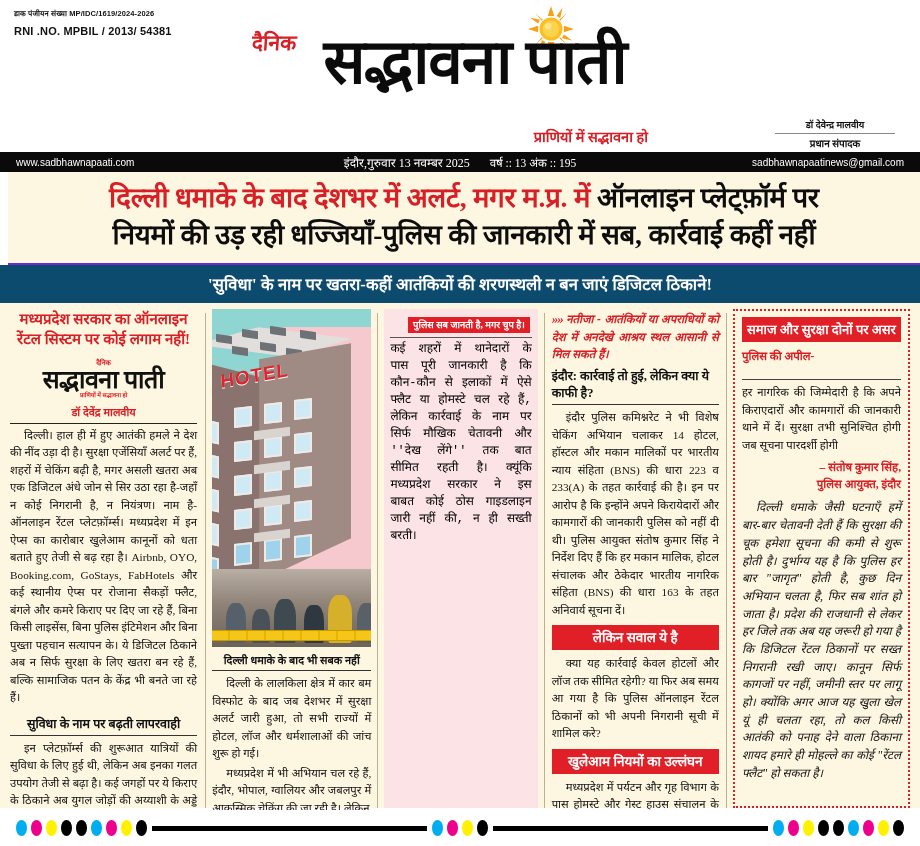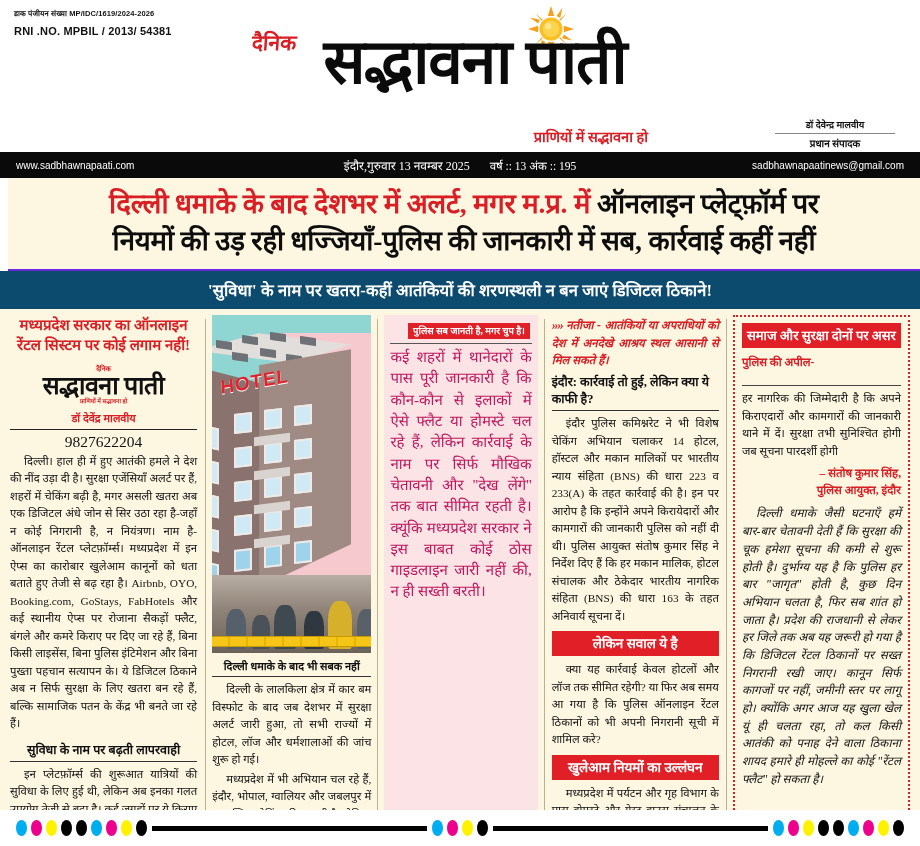--- a/index.html
+++ b/index.html
@@ -49,21 +49,21 @@
     position:absolute; right:25px; top:118px; text-align:center; width:120px;
   }
   .editor .nm { font-size:9.5px; font-weight:700; color:#111;
                 font-family:"Liberation Serif", serif; }
   .editor .rule { height:1px; background:#888; margin:2px 0; }
   .editor .rl { font-size:10px; font-weight:700; color:#111;
                 font-family:"Liberation Serif", serif; }
 
   
   .infobar {
-    height: 26px; background:#0a0a0a; color:#fff;
+    height: 20px; background:#0a0a0a; color:#fff;
     display:flex; align-items:center; padding:0 16px;
     font-size:10.5px; position:relative;
   }
   .infobar .web { font-size:10px; }
   .infobar .mid {
     position:absolute; left:0; right:0; text-align:center;
     font-family:"Liberation Serif", serif; font-size:12px; pointer-events:none;
   }
   .infobar .mid span.issue { margin-left:20px; font-size:11.5px; }
   .infobar .mail { margin-left:auto; font-size:10px; }
@@ -158,22 +158,22 @@
   }
   .pinkcard .lbl {
     display:inline-block; background:#e01f26; color:#fff;
     font-family:"Liberation Serif", serif; font-weight:700; font-size:9.5px;
     padding:1px 5px 2px;
     margin-left:16px;
   }
   .pinkcard .lblwrap { text-align:center; }
   .pinkcard hr { border:0; border-top:1px solid #555; margin:4px 0 3px; }
   .pinkcard p {
-    font-family:Liberation Serif, serif; font-size:15px;
-    line-height:1.42; text-align:justify; color:#be185d; text-indent:0;
+    font-family:Liberation Mono, monospace; font-size:12px;
+    line-height:1.42; text-align:justify; color:#000000; text-indent:0;
   }
 
   
   .quoteblk {
     font-family:"Liberation Serif", serif; font-weight:700;
     color:#d81f26; font-size:11.5px; line-height:1.5;
     font-style:italic; text-align:justify; margin-bottom:4px;
   }
   .quoteblk .qm { font-size:13px; letter-spacing:-1px; }
   .lede-head {
@@ -338,21 +338,20 @@
 
     <div class="col col-1">
       <div class="hi-title">मध्यप्रदेश सरकार का ऑनलाइन रेंटल सिस्टम पर कोई लगाम नहीं!</div>
       <div class="brandmini">
         <div class="k">दैनिक</div>
         <div class="t">सद्भावना पाती</div>
         <div class="s">प्राणियों में सद्भावना हो</div>
       </div>
       <div class="byline">डॉ देवेंद्र मालवीय</div>
       <hr class="hr-dark">
-      <div class="phone">9827622204</div>
       <p class="body">दिल्ली। हाल ही में हुए आतंकी हमले ने देश की नींद उड़ा दी है। सुरक्षा एजेंसियाँ अलर्ट पर हैं, शहरों में चेकिंग बढ़ी है, मगर असली खतरा अब एक डिजिटल अंधे जोन से सिर उठा रहा है-जहाँ न कोई निगरानी है, न नियंत्रण। नाम है- ऑनलाइन रेंटल प्लेटफ़ॉर्म्स। मध्यप्रदेश में इन ऐप्स का कारोबार खुलेआम कानूनों को धता बताते हुए तेजी से बढ़ रहा है। Airbnb, OYO, Booking.com, GoStays, FabHotels और कई स्थानीय ऐप्स पर रोजाना सैकड़ों फ्लैट, बंगले और कमरे किराए पर दिए जा रहे हैं, बिना किसी लाइसेंस, बिना पुलिस इंटिमेशन और बिना पुख्ता पहचान सत्यापन के। ये डिजिटल ठिकाने अब न सिर्फ सुरक्षा के लिए खतरा बन रहे हैं, बल्कि सामाजिक पतन के केंद्र भी बनते जा रहे हैं।</p>
       <div class="sec-head-line">सुविधा के नाम पर बढ़ती लापरवाही</div>
       <p class="body">इन प्लेटफ़ॉर्म्स की शुरूआत यात्रियों की सुविधा के लिए हुई थी, लेकिन अब इनका गलत उपयोग तेजी से बढ़ा है। कई जगहों पर ये किराए के ठिकाने अब युगल जोड़ों की अय्याशी के अड्डे बन चुके हैं। यहाँ किराया कुछ क्लिक में, बुकिंग तुरंत होती है न पहचान पूछी जाती है, न कोई पुख्ता कानूनी कागज मांगा जाता है। परिणाम यह है कि हमारी संस्कृति की मर्यादाएँ और कानून की सीमाएँ, दोनों एक साथ टूट रही हैं।</p>
     </div>
 
     <div class="vdiv"></div>
 
     <div class="col col-2">
       <div class="illu">
         <div class="sky"></div>

